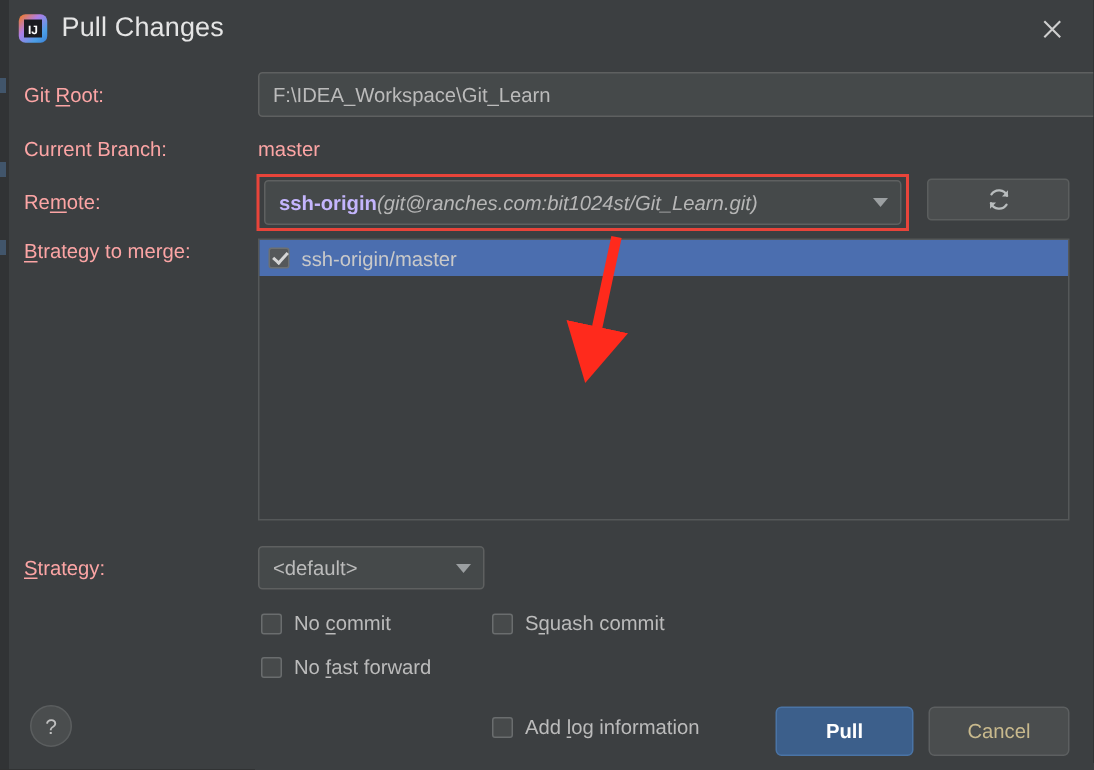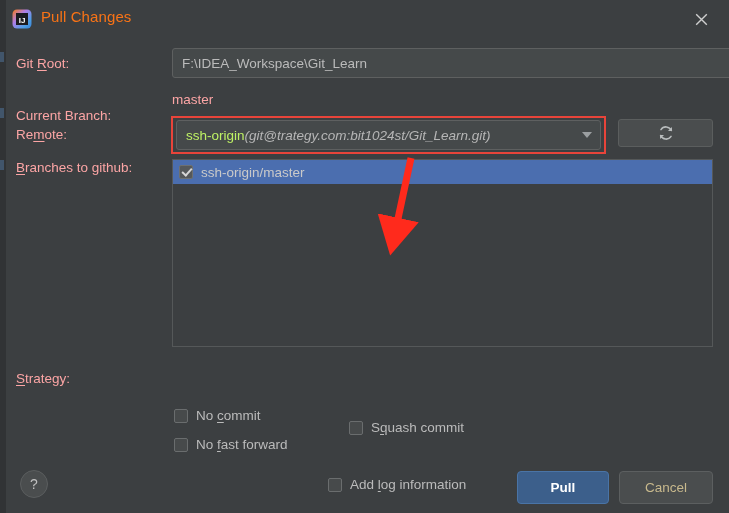--- a/index.html
+++ b/index.html
@@ -49,22 +49,22 @@
     width: 723px; height: 38px;
   }
   .app-icon {
     position: absolute;
     left: 6px; top: 9px;
     width: 20px; height: 20px;
   }
   .title-text {
     position: absolute;
     left: 35px; top: 8px;
-    font-size: 15px;
-    color: #f97316;
+    font-size: 18px;
+    color: #e5e5e5;
     letter-spacing: 0.1px;
   }
   .close-btn {
     position: absolute;
     right: 8px; top: 4px;
     width: 40px; height: 30px;
     display: flex;
     align-items: center;
     justify-content: center;
     cursor: default;
@@ -105,21 +105,21 @@
     align-items: center;
     justify-content: center;
   }
   .tri-down {
     width: 0; height: 0;
     border-left: 5.5px solid transparent;
     border-right: 5.5px solid transparent;
     border-top: 6px solid #9b9fa1;
   }
 
-  .remote-bold { font-weight: normal; color: #bef264; }
+  .remote-bold { font-weight: bold; color: #c4b5fd; }
   .remote-italic { font-style: italic; color: #b6b6b6; }
 
   
   .red-box {
     position: absolute;
     box-sizing: border-box;
     border: 2px solid #e8443a;
     pointer-events: none;
   }
 
@@ -297,62 +297,68 @@
     <div class="label" style="left:10px; top:56px;">
       <span>Git </span><span class="mn">R</span><span>oot:</span>
     </div>
     <div class="combo" style="left:166px; top:48px; width:592px; height:30px;">
       <span class="val">F:\IDEA_Workspace\Git_Learn</span>
       <span class="arrow-wrap">
           <span class="tri-down"></span>
         </span>
     </div>
 
-    <div class="label" style="left:10px; top:108px;">Current Branch:</div>
+    <div class="label" style="left:10px; top:92px;">Current Branch:</div>
     <div class="label" style="left:166px; top:92px;">master</div>
 
     <div class="label" style="left:10px; top:127px;">
       <span>Re</span><span class="mn">m</span><span>ote:</span>
     </div>
     <div class="combo" style="left:170px; top:120px; width:425px; height:30px;">
-      <span class="val"><span class="remote-bold">ssh-origin</span><span class="remote-italic">(git@trategy.com:bit1024st/Git_Learn.git)</span></span>
+      <span class="val"><span class="remote-bold">ssh-origin</span><span class="remote-italic">(git@ranches.com:bit1024st/Git_Learn.git)</span></span>
       <span class="arrow-wrap">
           <span class="tri-down"></span>
         </span>
     </div>
     <div class="red-box" style="left:165px; top:116px; width:435px; height:38px;"></div>
 
     <div class="icon-btn" style="left:612px; top:119px; width:95px; height:28px;">
       <svg width="18" height="18" viewBox="0 0 20 20">
         <path d="M16 7.2 A6.6 6.6 0 0 0 4.4 6.2" stroke="#b9bdbe" stroke-width="1.7" fill="none" stroke-linecap="round"></path>
         <path d="M4 12.8 A6.6 6.6 0 0 0 15.6 13.8" stroke="#b9bdbe" stroke-width="1.7" fill="none" stroke-linecap="round"></path>
         <path d="M16.6 3.2 L16.6 7.8 L12.2 7.8 Z" fill="#b9bdbe"></path>
         <path d="M3.4 16.8 L3.4 12.2 L7.8 12.2 Z" fill="#b9bdbe"></path>
       </svg>
     </div>
 
     <div class="label" style="left:10px; top:160px;">
-      <span class="mn">B</span><span>ranches to github:</span>
+      <span class="mn">B</span><span>trategy to merge:</span>
     </div>
     <div class="list-panel" style="left:166px; top:159px; width:541px; height:188px;">
       <div class="list-row selected">
         <span class="chk checked"></span>
         <span class="row-label">ssh-origin/master</span>
       </div>
     </div>
 
     <div class="label" style="left:10px; top:371px;">
       <span class="mn">S</span><span>trategy:</span>
     </div>
+    <div class="combo" style="left:166px; top:364px; width:151px; height:29px;">
+      <span class="val">&lt;default&gt;</span>
+      <span class="arrow-wrap">
+          <span class="tri-down"></span>
+        </span>
+    </div>
 
     <div class="opt" style="left:168px; top:408px;">
       <span class="box"></span>
       <span><span>No </span><span class="mn">c</span><span>ommit</span></span>
     </div>
-    <div class="opt" style="left:322px; top:420px;margin-left:21px;">
+    <div class="opt" style="left:322px; top:408px;">
       <span class="box"></span>
       <span><span>S</span><span class="mn">q</span><span>uash commit</span></span>
     </div>
     <div class="opt" style="left:168px; top:437px;">
       <span class="box"></span>
       <span><span>No </span><span class="mn">f</span><span>ast forward</span></span>
     </div>
     <div class="opt" style="left:322px; top:437px;margin-top:40px;">
       <span class="box"></span>
       <span><span>Add </span><span class="mn">l</span><span>og information</span></span>

